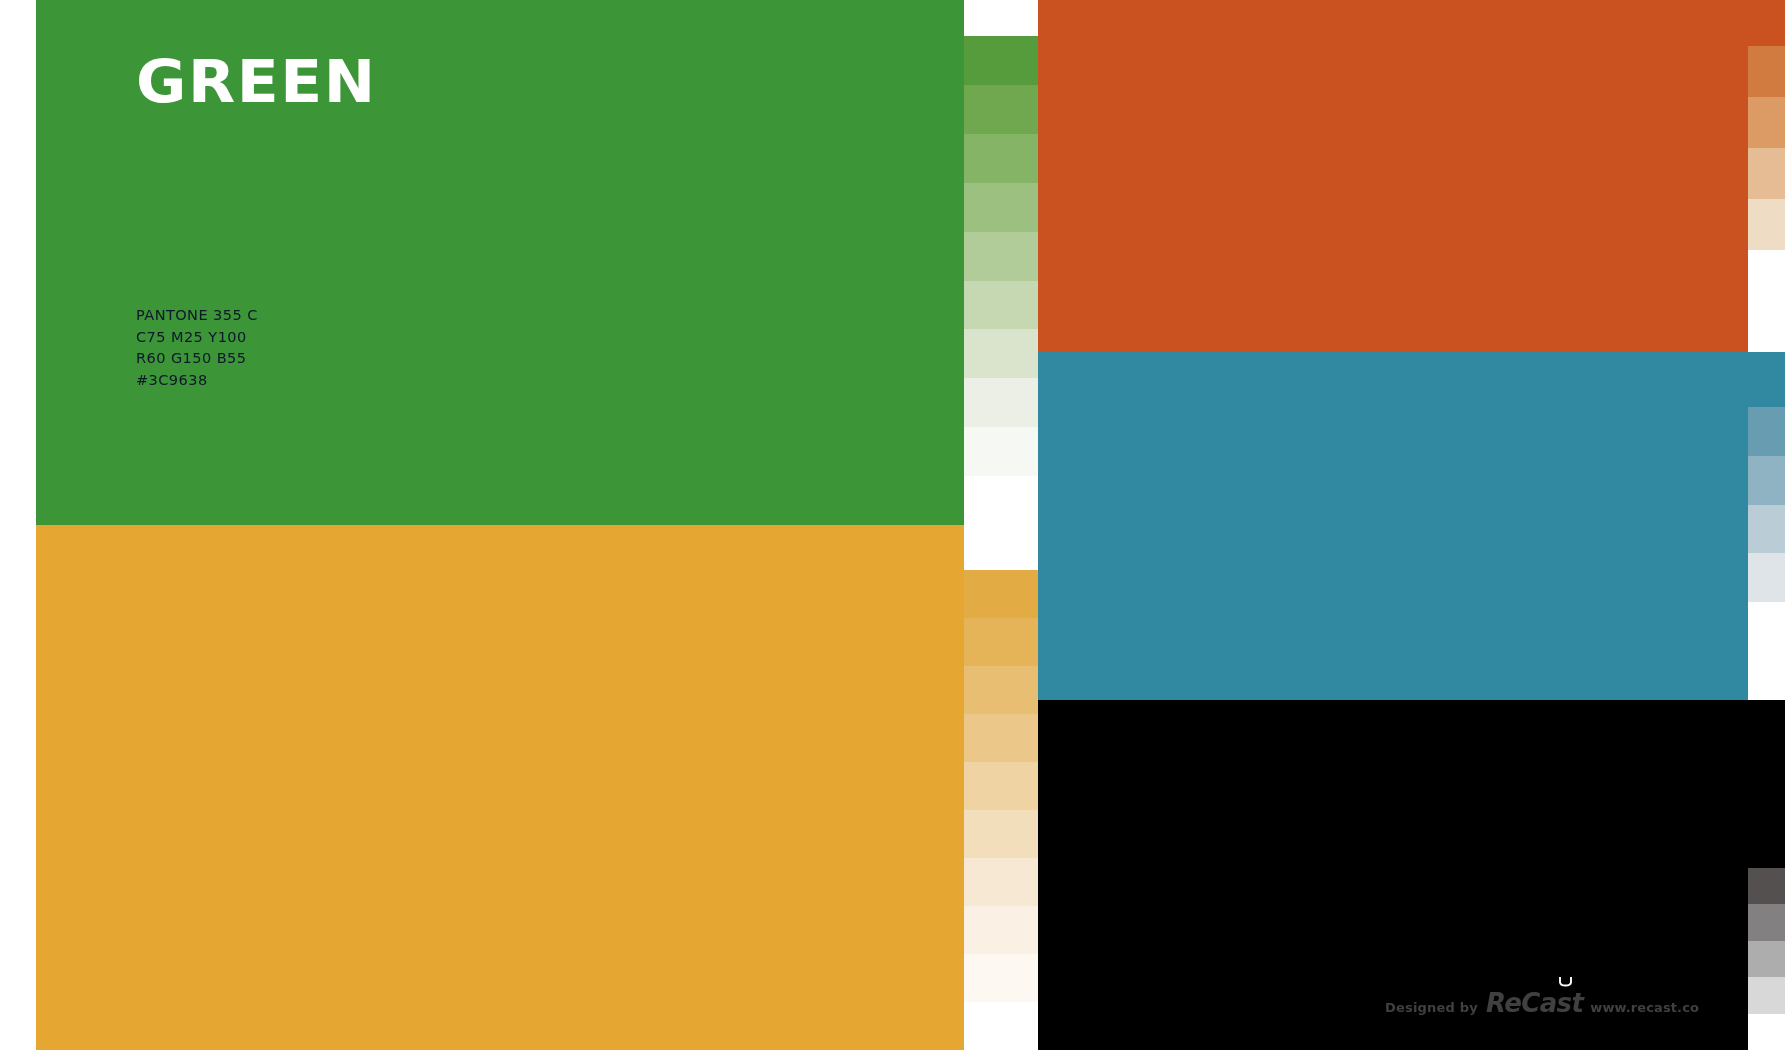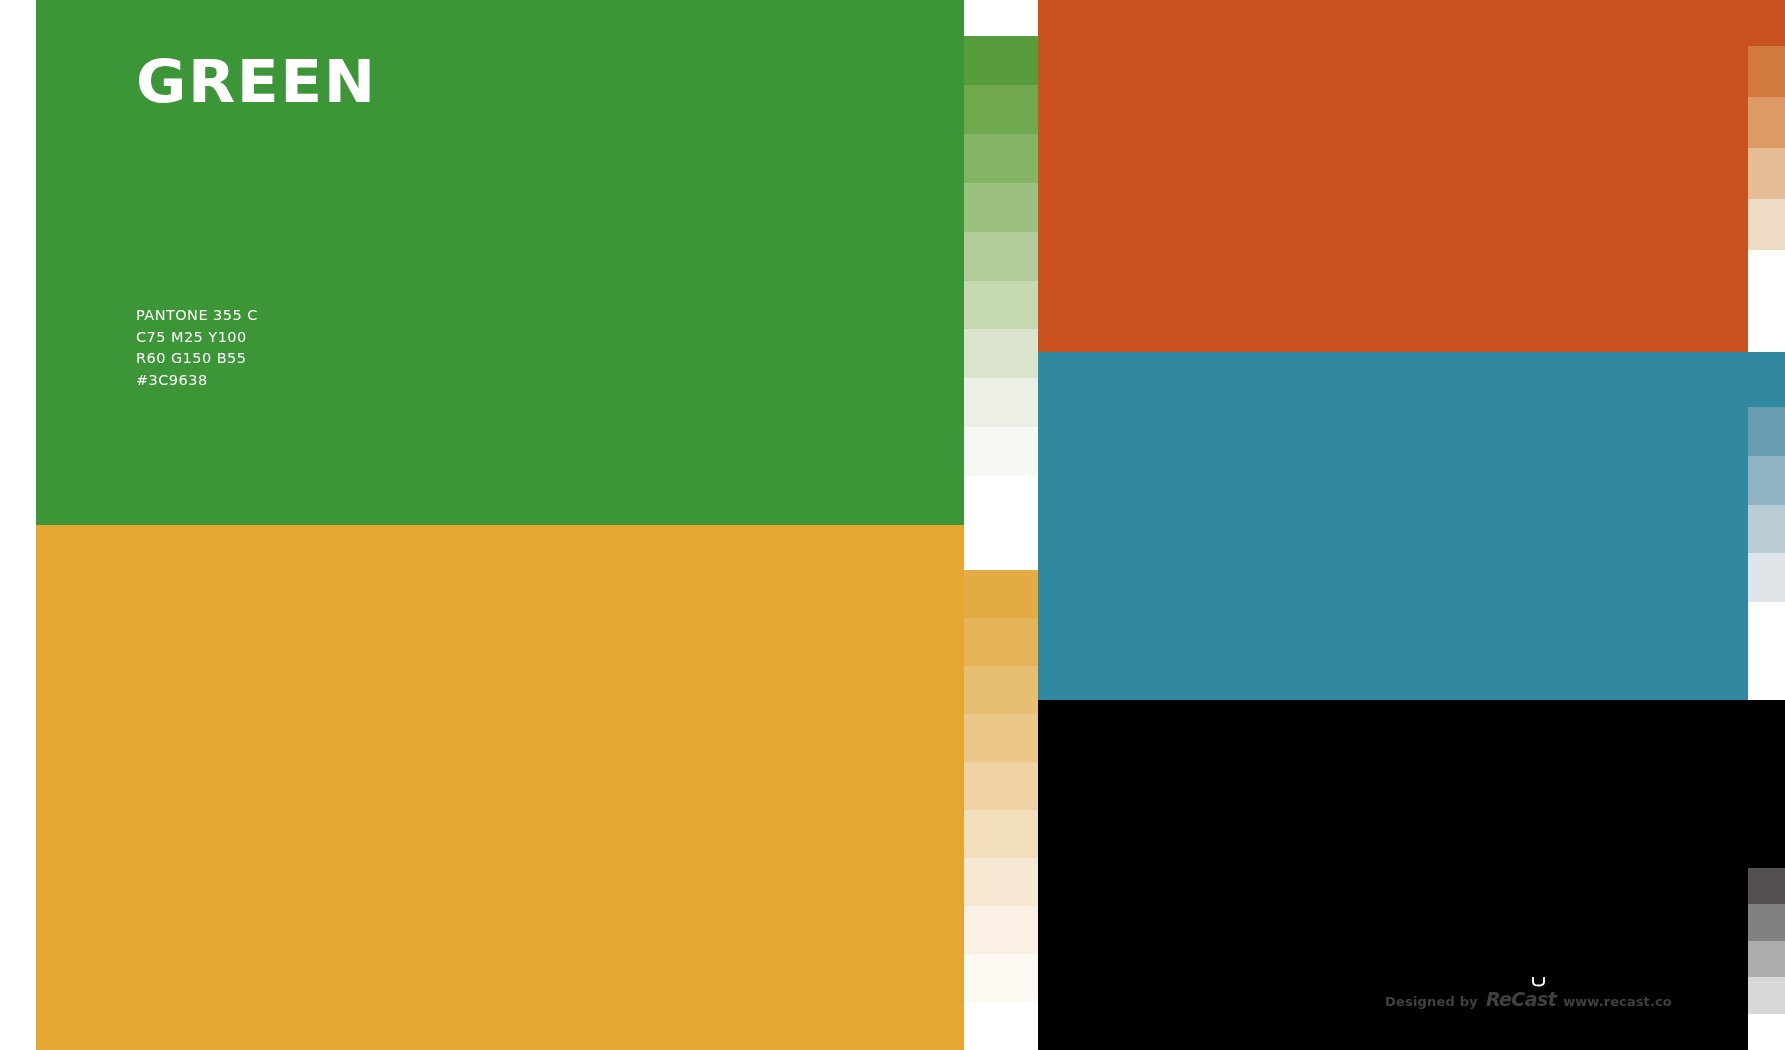--- a/index.html
+++ b/index.html
@@ -44,21 +44,21 @@
     line-height: 1;
     white-space: nowrap;
     transform: scaleX(1.04);
     transform-origin: left center;
   }
   .title-green  { left: 100px; top: 52px;  font-size: 59px; }
 
   
   .spec {
     position: absolute;
-    color: #ffffff;
+    color: #0f172a;
     font-family: "DejaVu Sans", sans-serif;
     font-size: 14.5px;
     font-weight: normal;
     letter-spacing: 0.45px;
     line-height: 21.5px;
     white-space: nowrap;
   }
   .spec div { white-space: nowrap; }
   .spec-green  { left: 100px; top: 305px; }
 
@@ -88,21 +88,21 @@
     white-space: nowrap;
   }
   .wm-designed {
     font-size: 13px;
     font-weight: bold;
     letter-spacing: 0.2px;
   }
   .wm-logo {
     position: relative;
     margin: 0 7px 0 8px;
-    font-size: 19px;
+    font-size: 26px;
     font-weight: bold;
     font-style: italic;
     letter-spacing: -0.6px;
   }
   .wm-crown {
     position: absolute;
     right: 11px;
     top: -12px;
     width: 13px;
     height: 11px;

